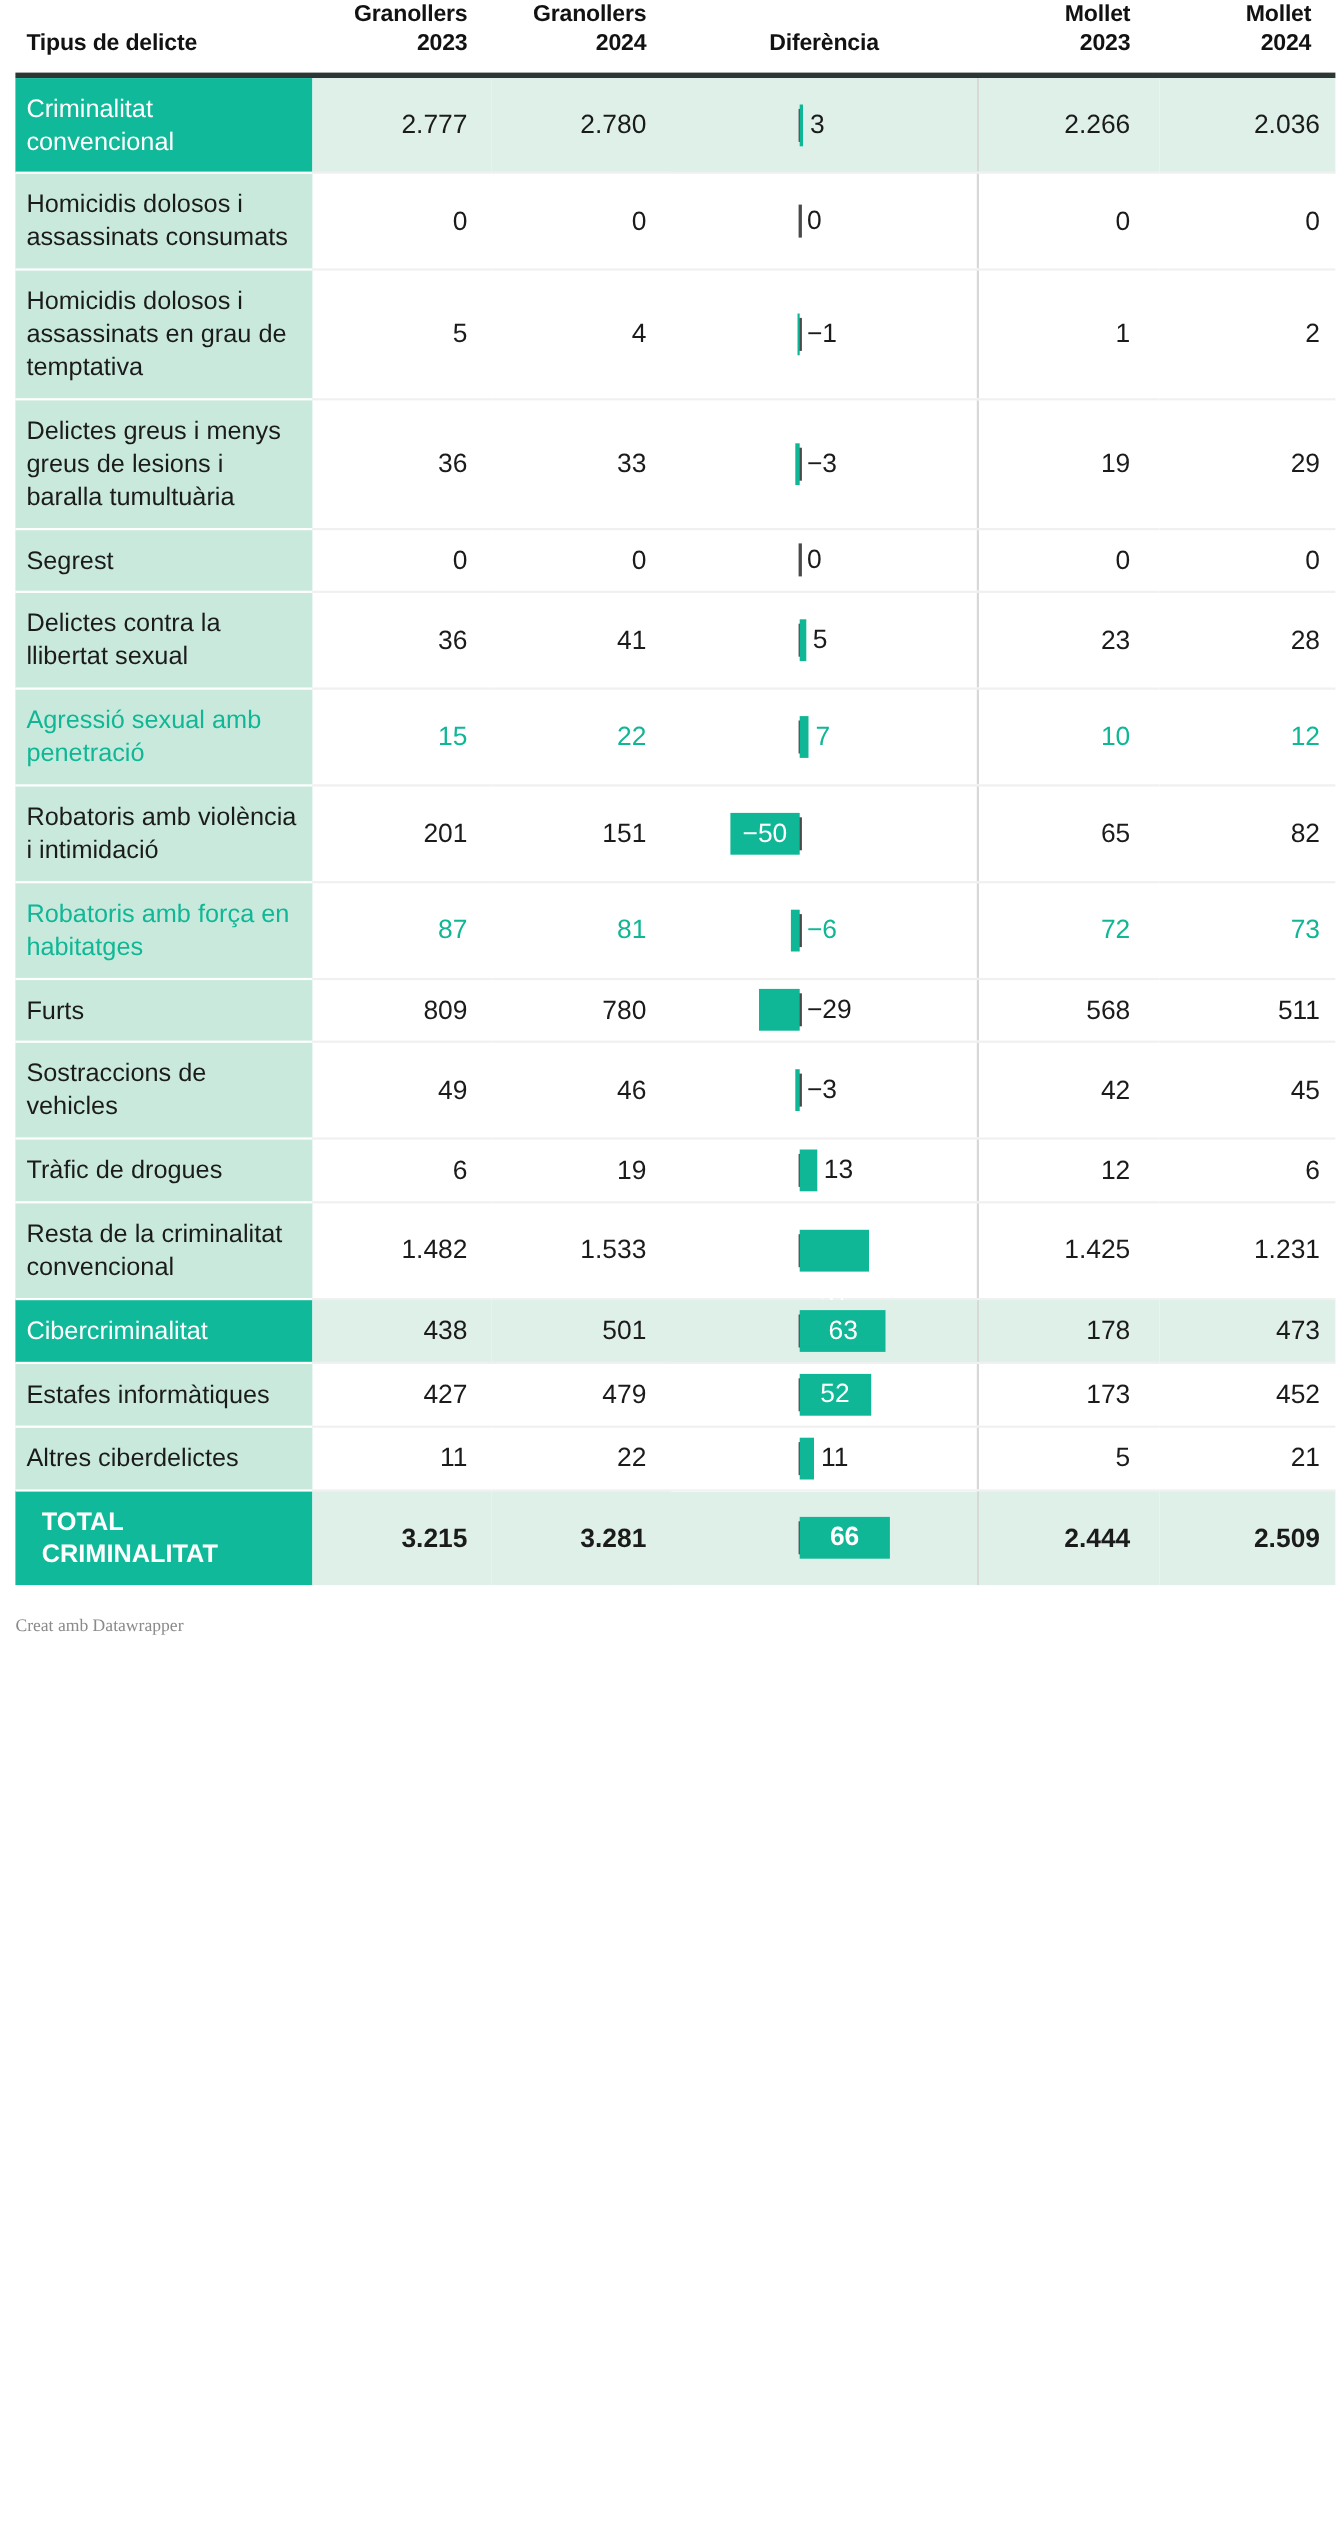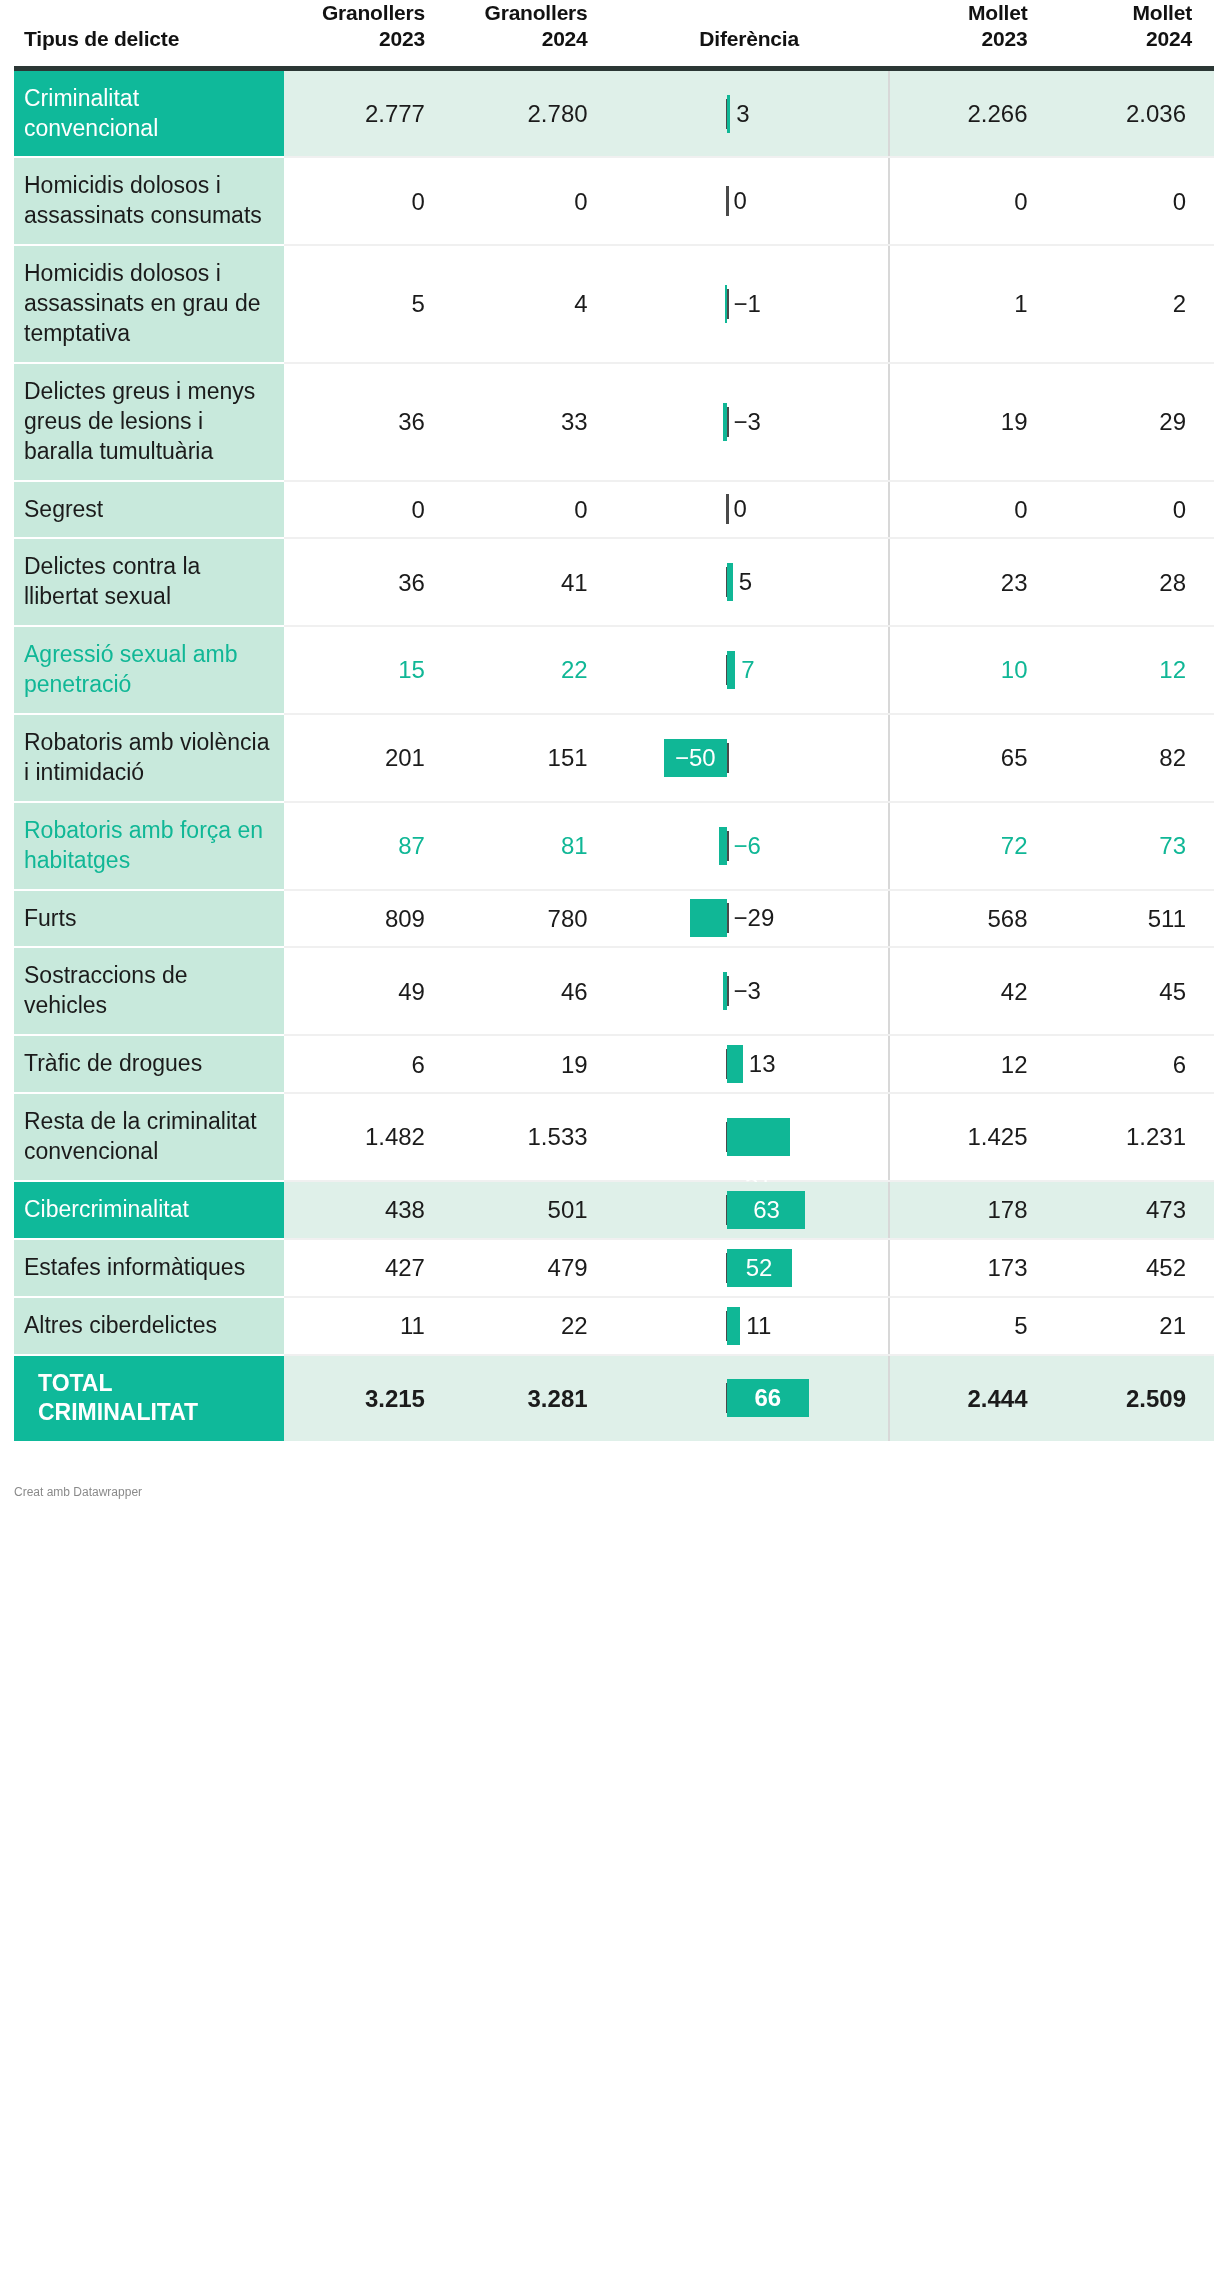--- a/index.html
+++ b/index.html
@@ -73,21 +73,21 @@
     text-align: left;
     font-size: 23px;
     line-height: 1.30;
     border-bottom: 2px solid #ffffff;
   }
   td.num {
     text-align: right;
     padding-right: 22px;
   }
   td.num-m23 { padding-right: 26px; }
-  td.num-m24 { padding-right: 28px; }
+  td.num-m24 { padding-right: 14px; }
 
   
   td.num-m23 { border-left: 2px solid #d8d8d8; }
 
   
   tr.shaded td:not(.label) { background: #dff0e9; }
   tr.shaded td.label       { background: #0fb99a; color: #ffffff; }
 
   tr.sub td:not(.label)    { color: #10b796; }
   tr.sub td.label          { color: #10b796; }
@@ -139,24 +139,24 @@
   .bar-label.inside-right  { color: #ffffff; }
   .bar-label.inside-left   { color: #ffffff; }
 
   tr.sub .bar-label { color: #10b796; }
   tr.shaded .bar-label.inside-right,
   tr.total  .bar-label.inside-right { color:#ffffff; }
   tr.total .bar-label { font-weight: bold; }
 
   
   .footer {
-    margin: 44px 0 0 14px;
-    font-size: 12px;
+    margin: 29px 0 0 14px;
+    font-size: 16px;
     color: #8a8a8a;
-    font-family: Liberation Sans, sans-serif;
+    font-family: Liberation Serif, serif;
   }
 </style>
 </head>
 <body>
 
 <div class="wrap">
 
   <table class="crime">
     <colgroup>
       <col class="c-label">

